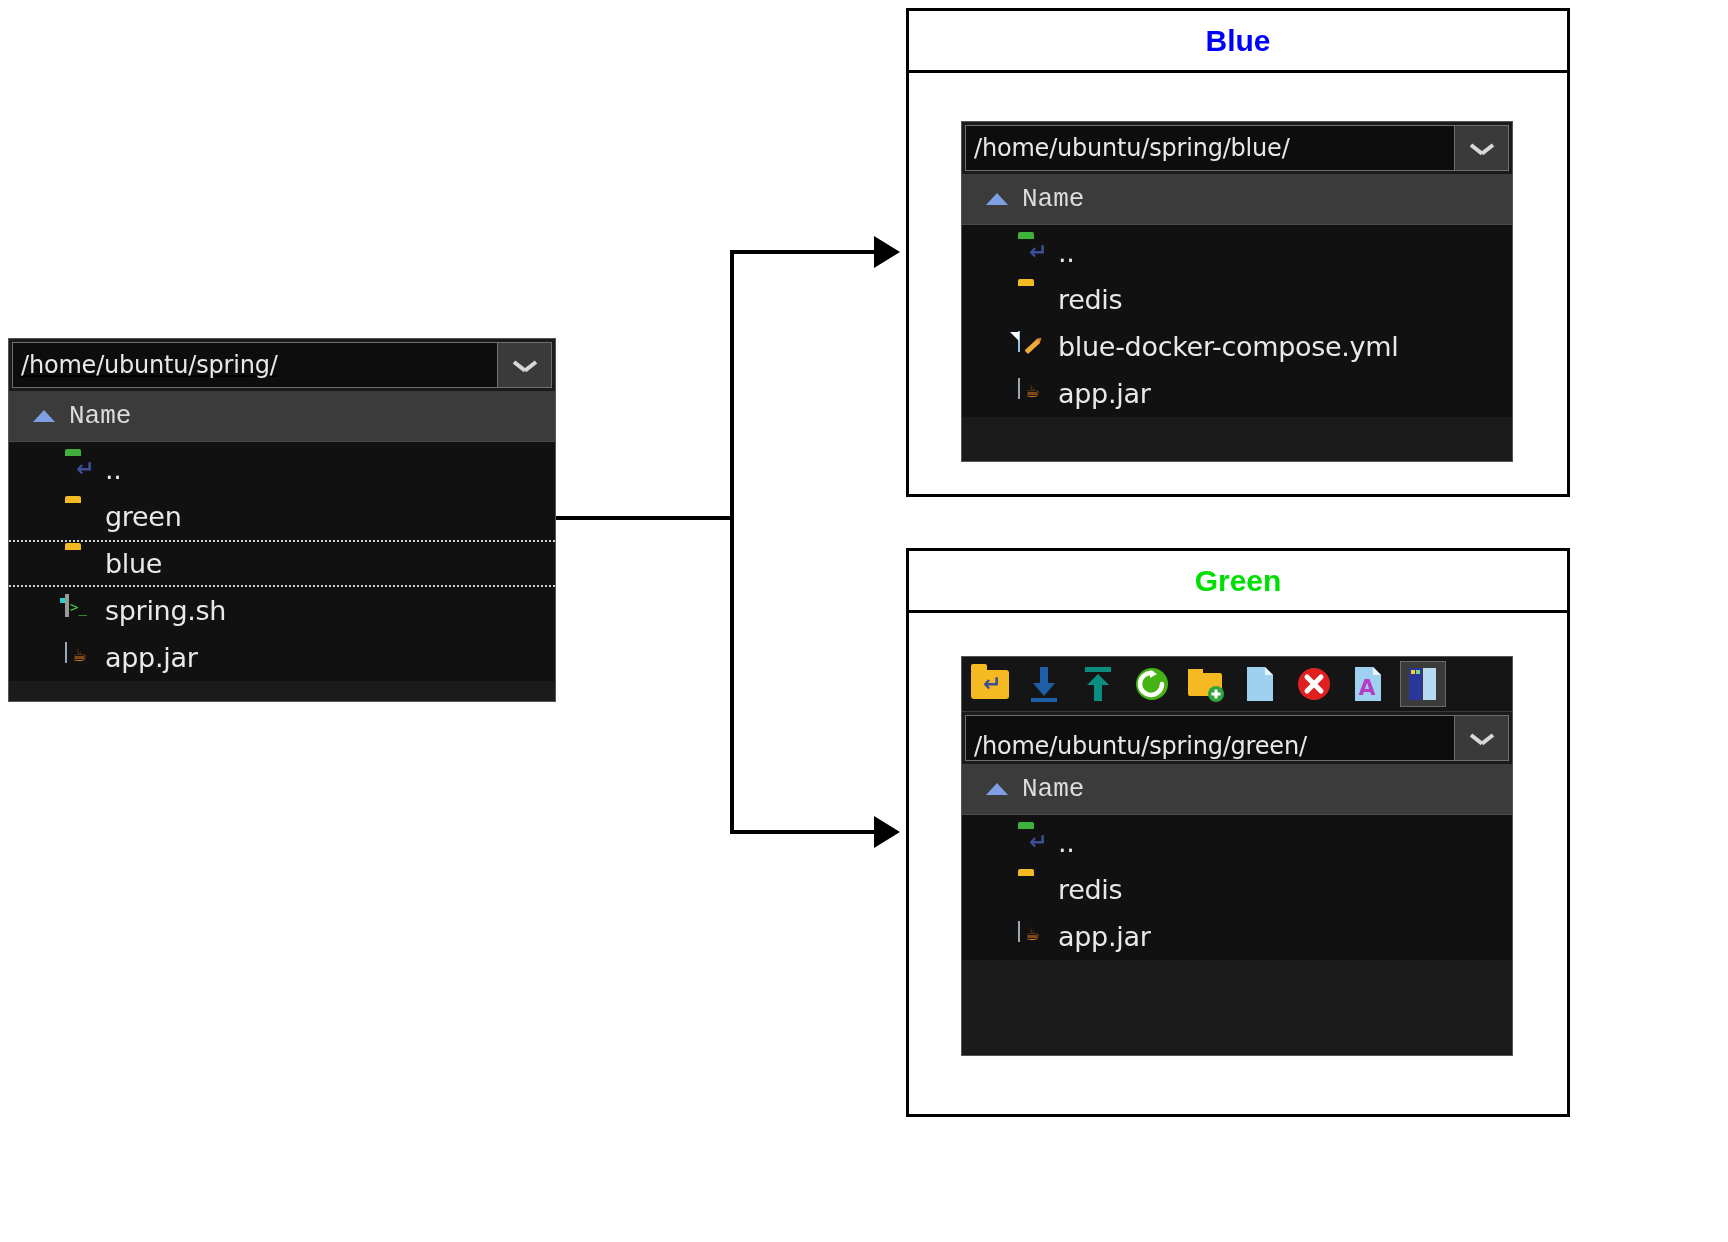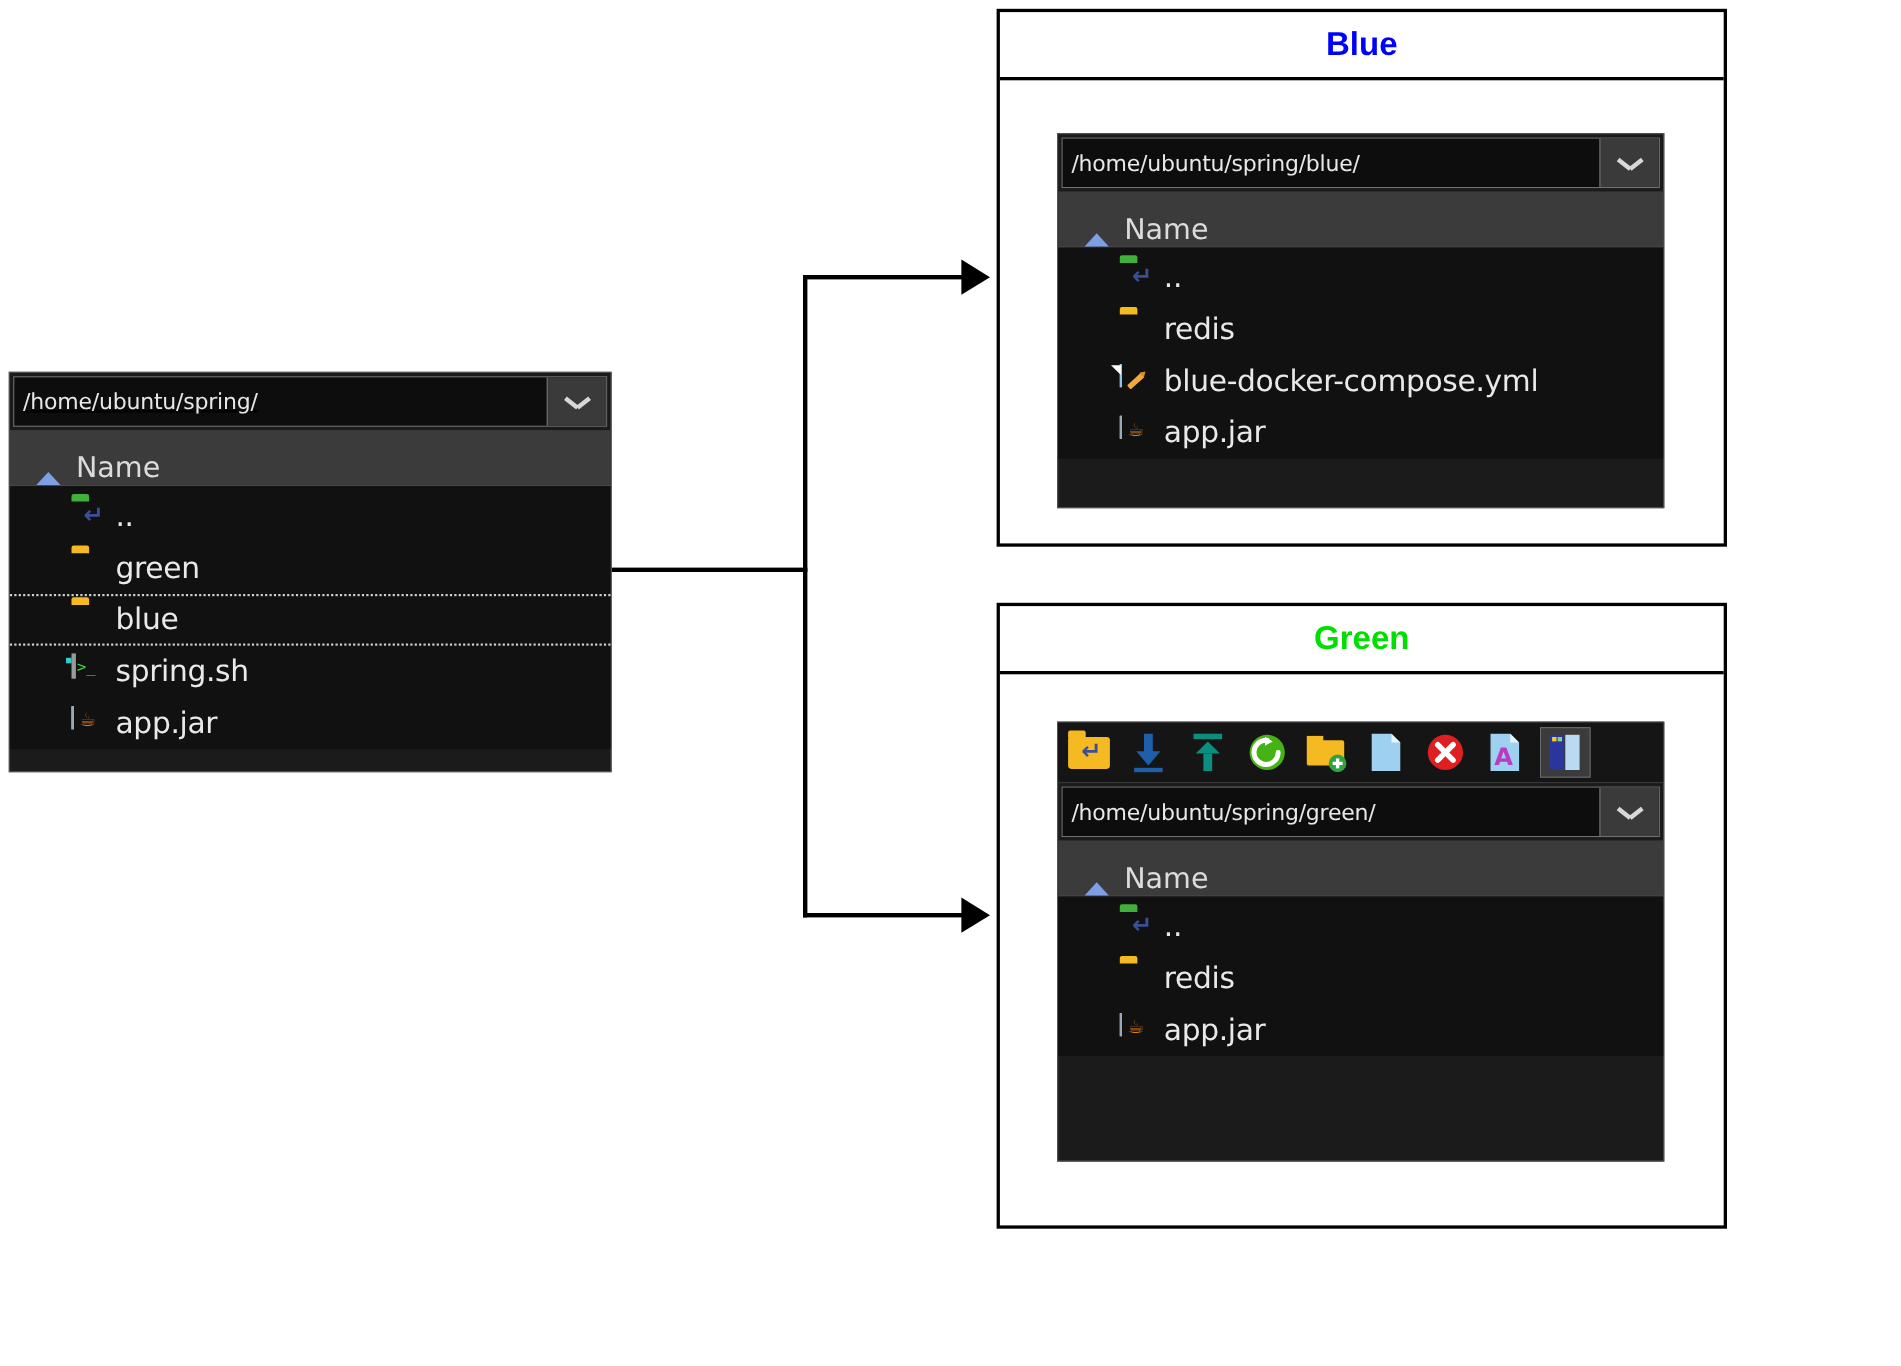--- a/index.html
+++ b/index.html
@@ -4,23 +4,23 @@
 <style>
   html,body{margin:0;padding:0;background:#ffffff;}
   body{width:1728px;height:1242px;position:relative;font-family:"DejaVu Sans","Liberation Sans",sans-serif;overflow:hidden;}
 
   
   .fm{position:absolute;background:#1b1b1b;border:1px solid #555;box-sizing:border-box;}
   .fm-toolbar{display:flex;align-items:center;background:#151515;padding:4px 6px;gap:10px;border-bottom:1px solid #3a3a3a;}
   .tb-btn{width:44px;height:44px;display:flex;align-items:center;justify-content:center;position:relative;}
   .tb-btn.sel{background:#3b3b3b;border:1px solid #6a6a6a;}
   .fm-path{display:flex;align-items:center;background:#0d0d0d;border:1px solid #6f6f6f;box-sizing:border-box;height:46px;}
-  .fm-path-txt{flex:1;color:#e8e8e8;font-size:20px;padding-left:8px;white-space:nowrap;letter-spacing:-0.2px;}
+  .fm-path-txt{flex:1;color:#e8e8e8;font-size:24px;padding-left:8px;white-space:nowrap;letter-spacing:-0.2px;}
   .fm-path-arrow{width:54px;height:100%;background:#3a3a3a;border-left:1px solid #6f6f6f;display:flex;align-items:center;justify-content:center;box-sizing:border-box;}
-  .fm-head{display:flex;align-items:flex-end;background:#3b3b3b;height:50px;border-bottom:1px solid #4a4a4a;}
+  .fm-head{display:flex;align-items:center;background:#3b3b3b;height:50px;border-bottom:1px solid #4a4a4a;font-family:Liberation Mono, monospace;}
   .fm-head-sort{margin-left:24px;margin-right:14px;}
   .fm-head-lbl{color:#dcdcdc;font-size:26px;}
   .fm-list{background:#111111;padding-top:4px;}
   .row{display:flex;align-items:center;height:47px;padding-left:56px;position:relative;box-sizing:border-box;}
   .row.dotted{border-top:2px dotted #cfcfcf;border-bottom:2px dotted #cfcfcf;}
   .row .nm{color:#e9e9e9;font-size:27px;margin-left:2px;white-space:nowrap;letter-spacing:-0.3px;}
   .ico{width:36px;height:30px;flex:0 0 36px;position:relative;margin-right:2px;}
 
   
   .folder{width:36px;height:28px;background:#f5b921;border-radius:2px 3px 3px 3px;position:relative;}
@@ -207,21 +207,21 @@
       <div class="tb-btn sel">
         <svg width="30" height="34" viewBox="0 0 30 34">
             <rect x="1" y="1" width="13" height="32" fill="#2a3699"></rect>
             <rect x="15" y="1" width="13" height="32" fill="#b9dbf2"></rect>
             <rect x="3" y="3" width="4" height="4" fill="#f2d02a"></rect>
             <rect x="8" y="3" width="4" height="4" fill="#7fd67f"></rect>
           </svg>
       </div>
     </div>
 
-    <div class="fm-path" style="margin:3px;">
+    <div class="fm-path" style="margin:3px;align-items:flex-end;">
       <div class="fm-path-txt">/home/ubuntu/spring/green/</div>
       <div class="fm-path-arrow">
           <div class="chev"></div>
         </div>
     </div>
     <div class="fm-head">
       <span class="fm-head-sort">
           <span class="tri-up" style="display:block;"></span>
         </span>
       <span class="fm-head-lbl">Name</span>

